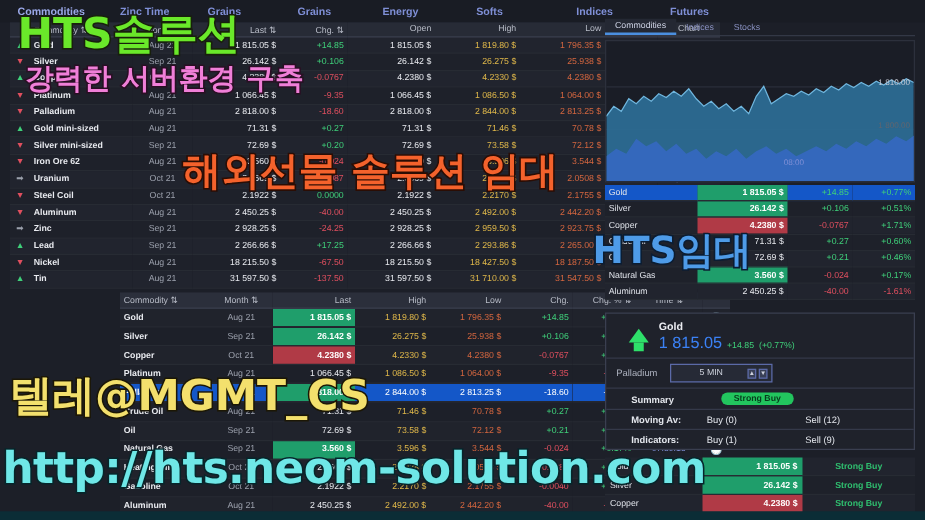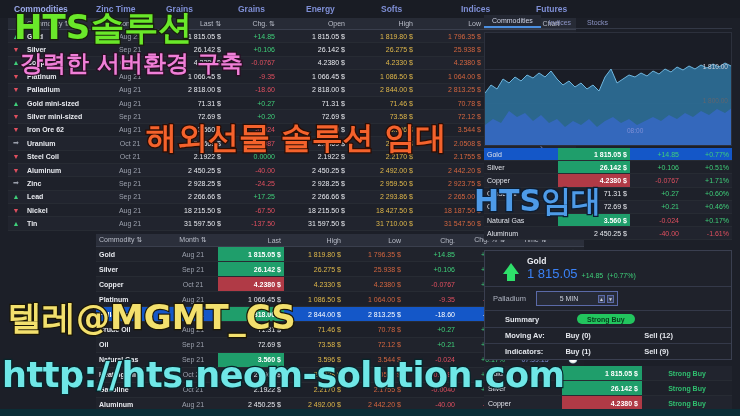--- a/index.html
+++ b/index.html
@@ -97,21 +97,21 @@
          border-top:1px solid #343949;}
   .tflab{font-size:7.5px;color:#aeb3c0;}
   .tfsel{display:flex;align-items:center;justify-content:space-between;
          width:74px;height:13px;border:1px solid #5b6aa8;background:#262a36;
          font-size:7px;color:#cfd3de;padding:0 3px;}
   .spin{width:8px;height:11px;background:#3a4157;border:1px solid #5b6aa8;
         color:#cfd3de;font-size:5px;line-height:5px;text-align:center;}
   .srow{display:flex;align-items:center;padding:3px 8px;
         border-top:1px solid #343949;font-size:7.5px;}
   .slab{width:72px;font-weight:bold;color:#e3e6ec;padding-left:12px;}
-  .sv{width:94px;font-weight:bold;color:#e3e6ec;}
+  .sv{width:94px;font-weight:normal;color:#e3e6ec;}
   .pill{background:#22c55e;color:#073d1d;font-weight:bold;font-size:7px;
         border-radius:9px;padding:1.5px 10px;}
   
   .rlist{margin-top:6px;width:100%;border-collapse:collapse;font-size:7px;
          table-layout:fixed;}
   .rlist td{height:14px;padding:0 4px;border-bottom:1px solid #272b33;}
   .rlist tr{background:#21242e;}
   .rlist tr:nth-child(even){background:#1e212a;}
   .sb{color:#2fbf6f;font-weight:bold;text-align:center;}
   

